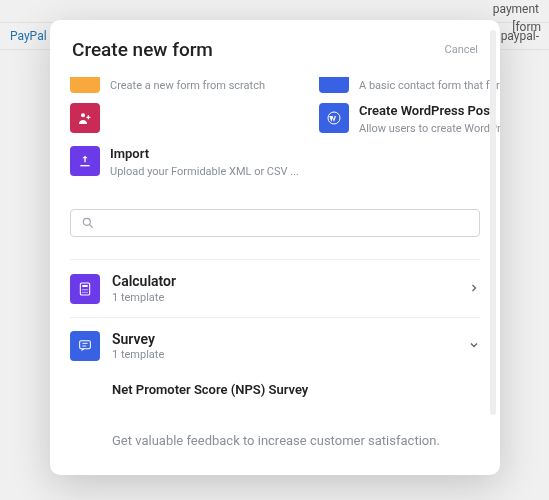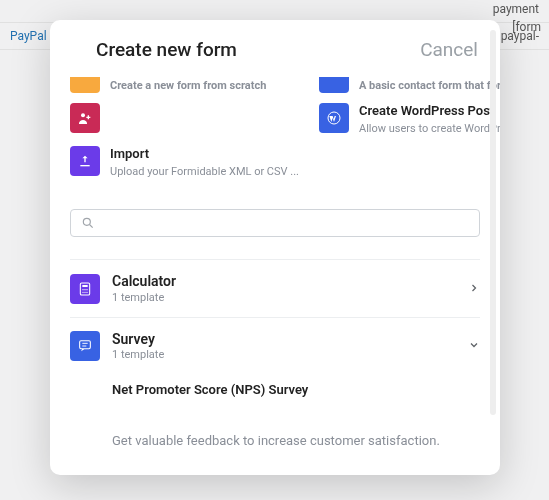--- a/index.html
+++ b/index.html
@@ -35,29 +35,28 @@
     box-shadow: 0 10px 40px rgba(0,0,0,0.18);
     display: flex;
     flex-direction: column;
     overflow: hidden;
   }
   .modal-header {
     display: flex;
     align-items: center;
     justify-content: space-between;
     padding: 18px 22px 16px 22px;
-    margin-left: 24px;
   }
   .modal-title {
     font-size: 19px;
     font-weight: 500;
     color: #222;
   }
   .cancel {
-    font-size: 19px;
+    font-size: 11px;
     color: #9aa0a6;
     cursor: pointer;
   }
   .modal-body {
     position: relative;
     flex: 1;
     overflow-y: auto;
     padding: 0 20px 20px 20px;
   }
   .scrollbar-fake {
@@ -74,21 +73,21 @@
     grid-template-columns: 1fr 1fr;
     gap: 10px 20px;
     margin-bottom: 22px;
   }
   .template-card {
     display: flex;
     align-items: flex-start;
     gap: 10px;
     cursor: pointer;
   }
-  .template-card.partial { align-items: flex-end; font-weight: bold; }
+  .template-card.partial { align-items: flex-end; }
   .icon-box {
     width: 30px;
     height: 30px;
     border-radius: 4px;
     display: flex;
     align-items: center;
     justify-content: center;
     flex-shrink: 0;
   }
   .icon-box svg { width: 16px; height: 16px; fill: #fff; }

